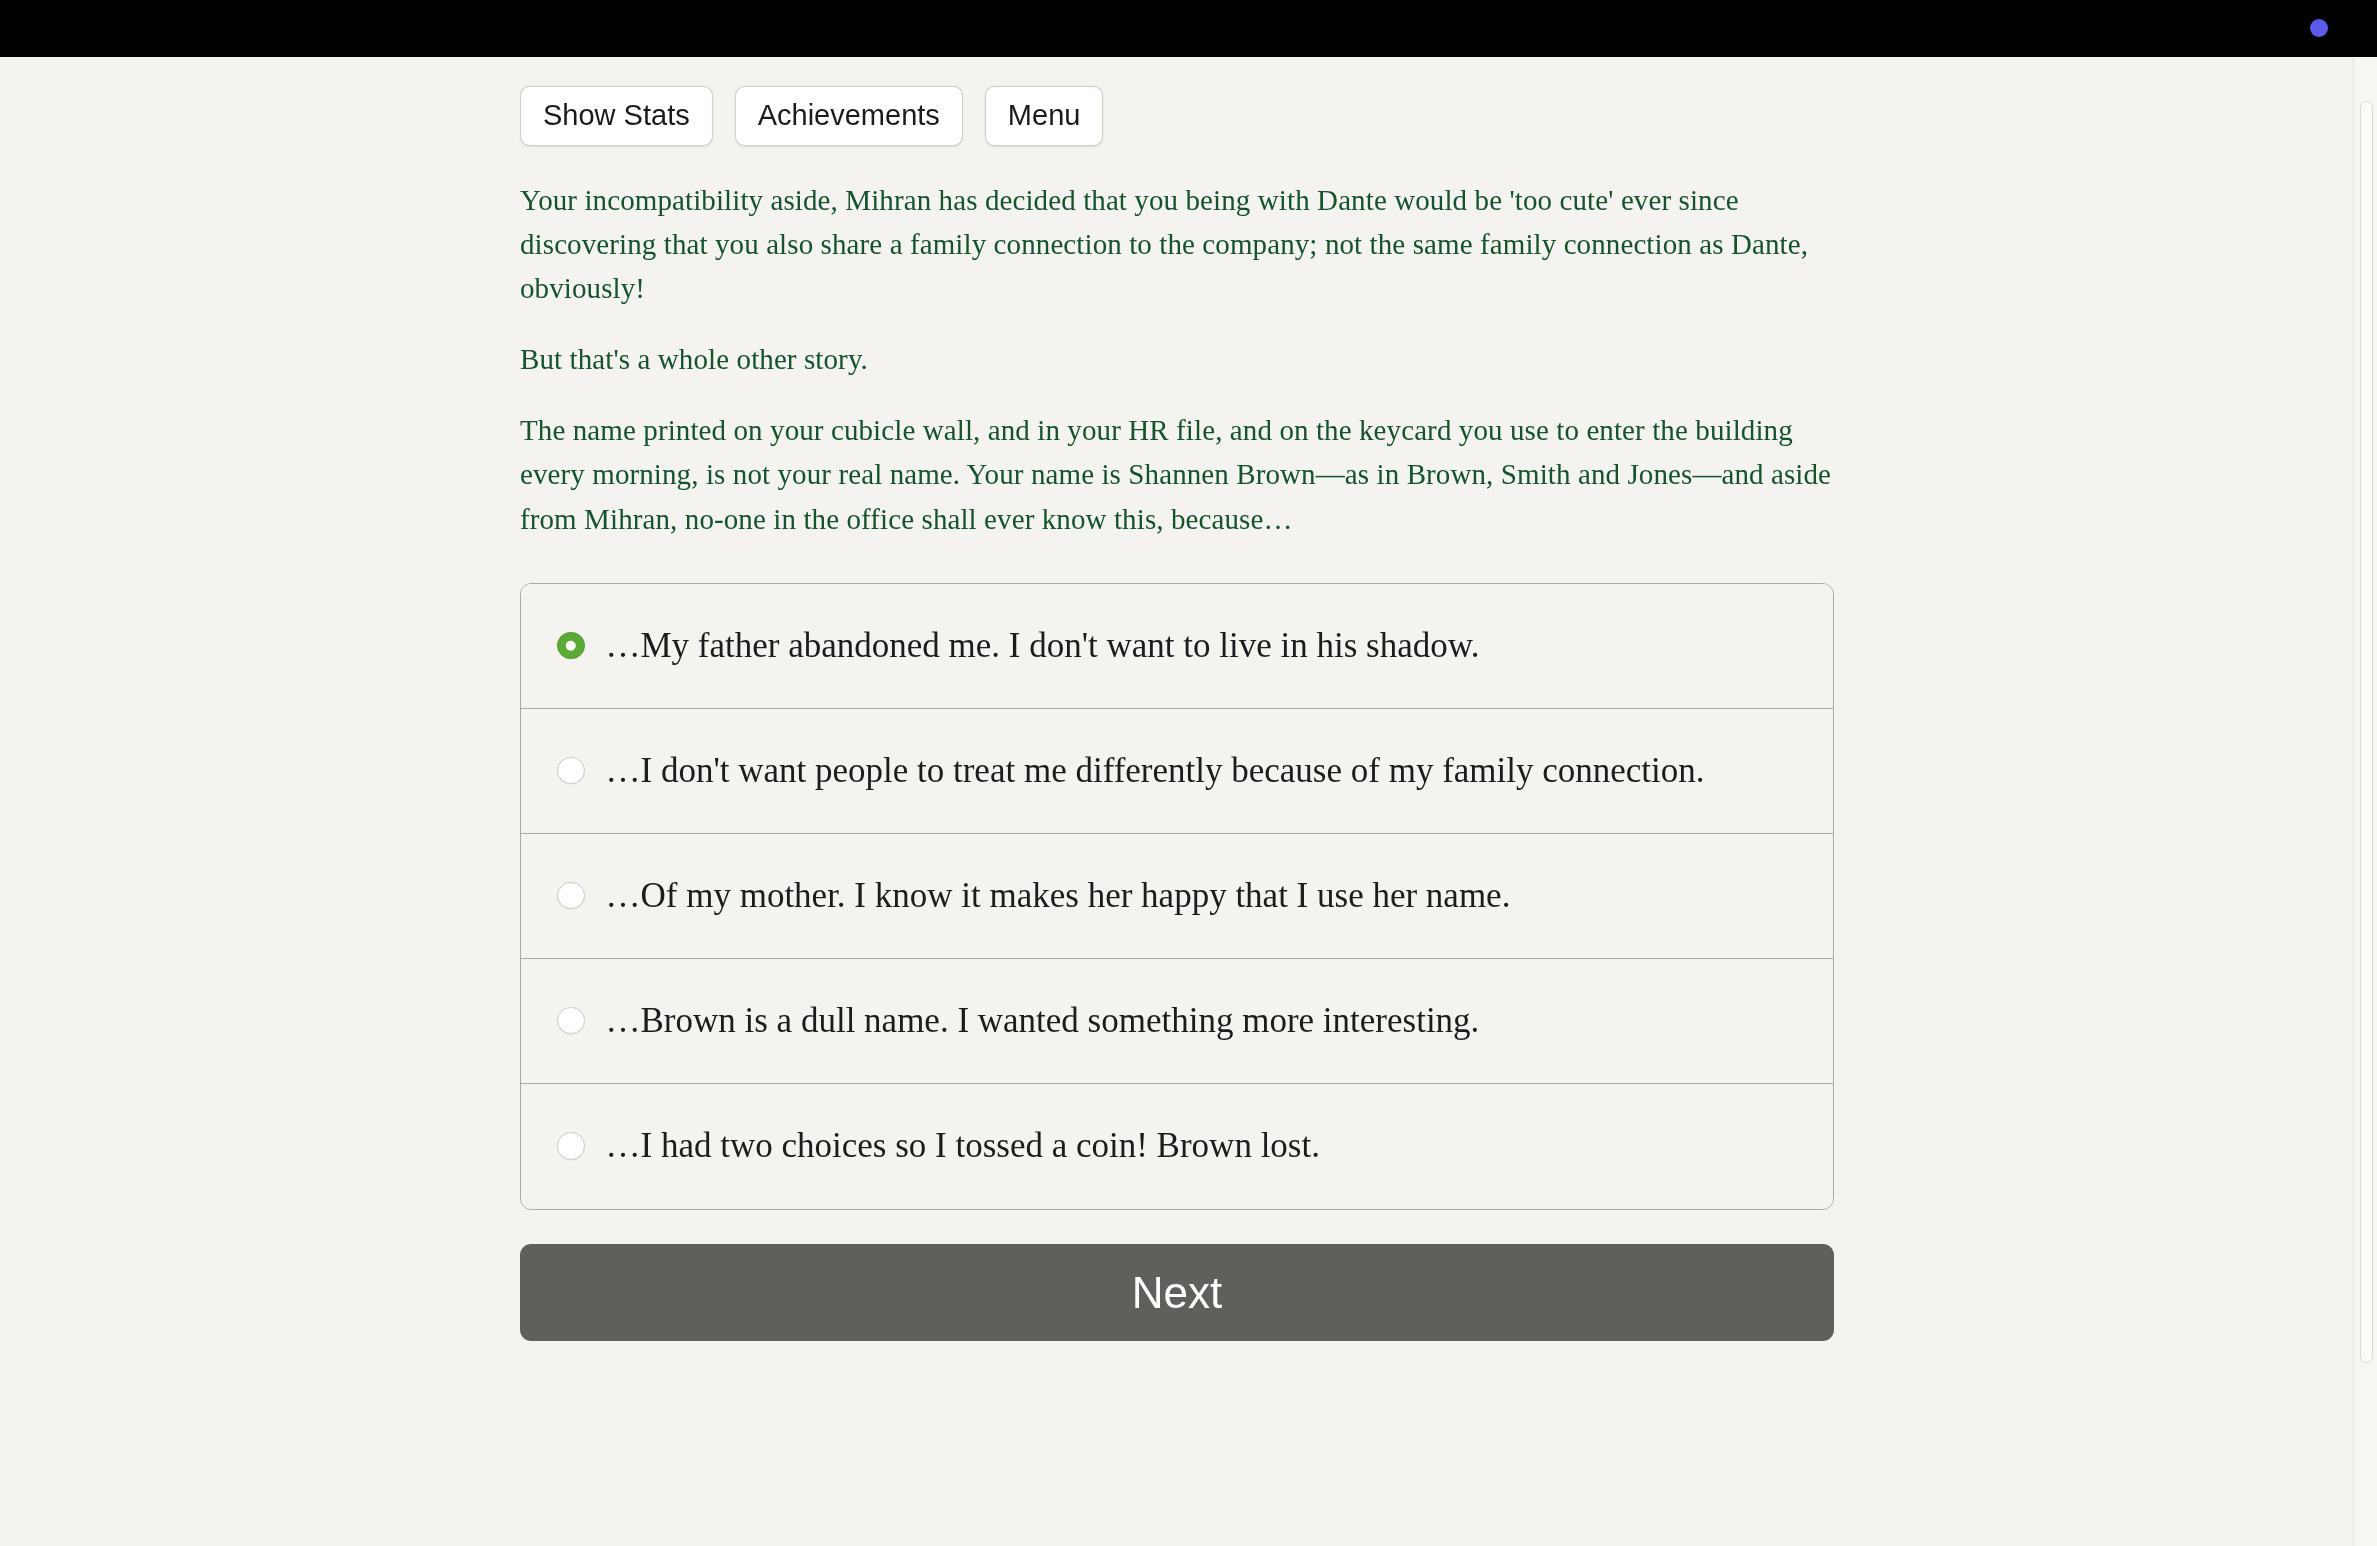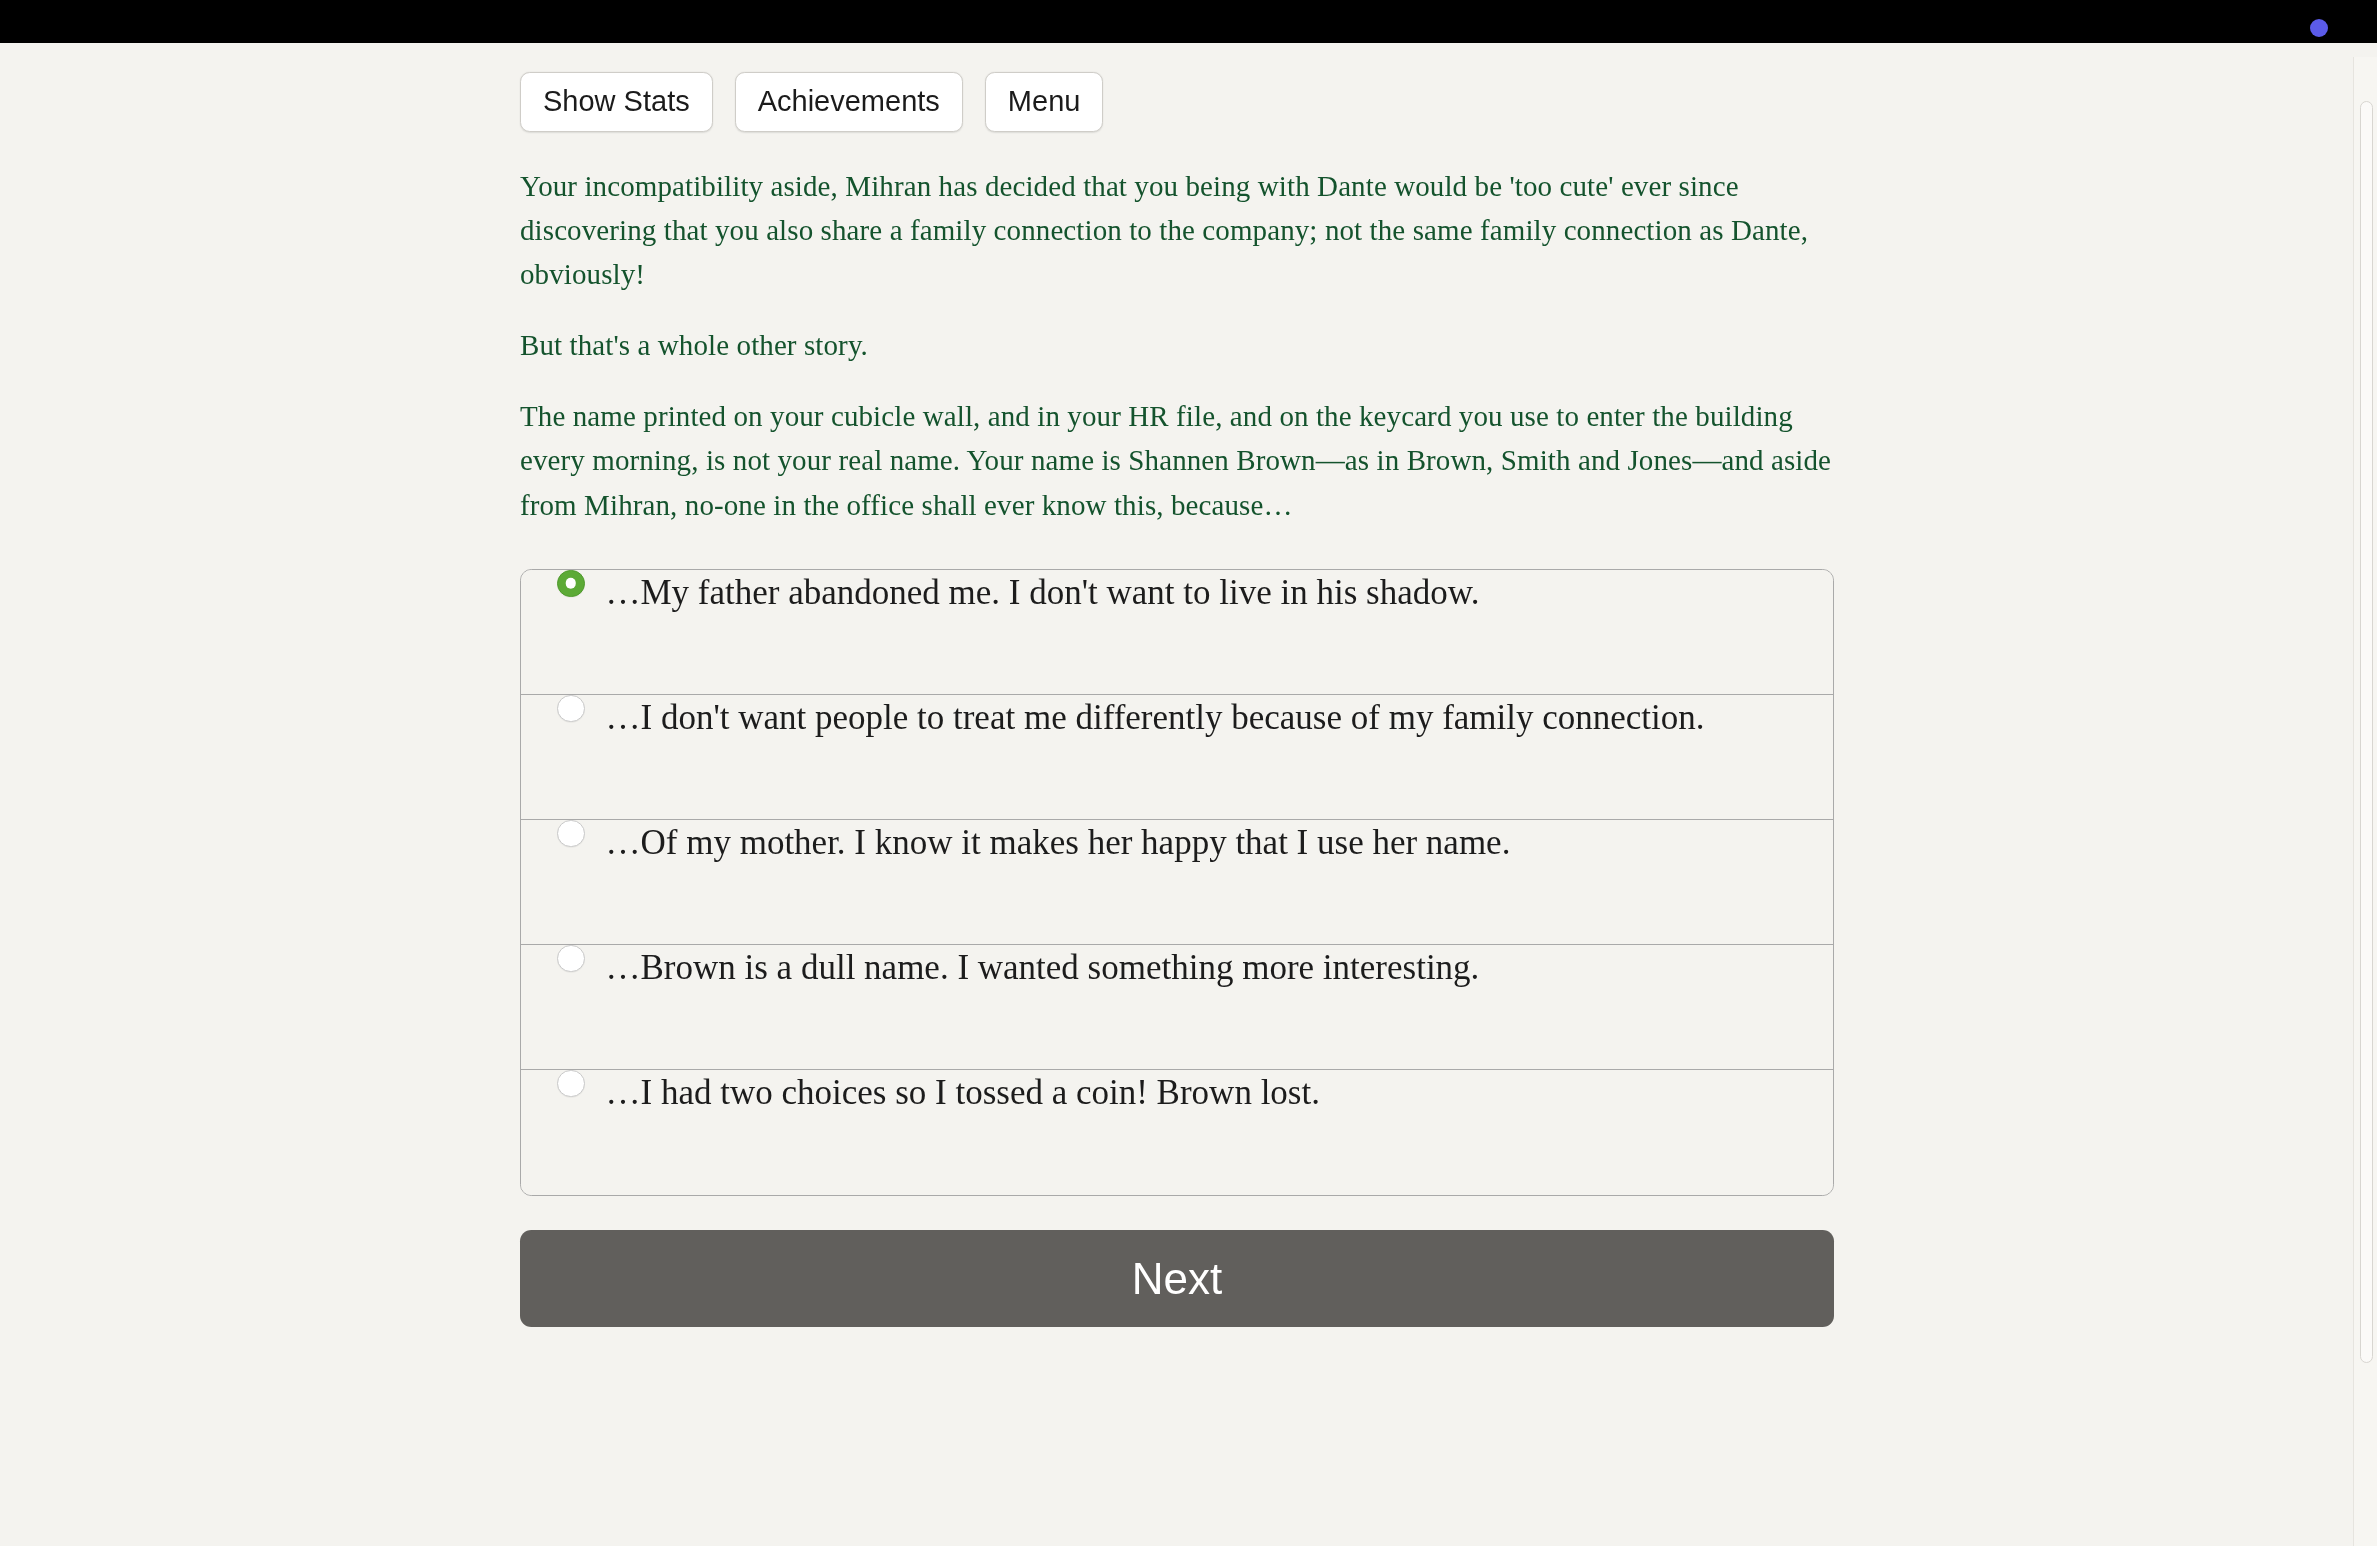--- a/index.html
+++ b/index.html
@@ -31,21 +31,21 @@
     right: 49px;
     width: 18px;
     height: 18px;
     border-radius: 50%;
     background: #5b5be8;
   }
 
   
   #viewport {
     position: absolute;
-    top: 43px; left: 0;
+    top: 57px; left: 0;
     width: 2377px;
     height: 1490px;
     background: #f4f3ef;
     overflow: hidden;
   }
 
   #page {
     position: relative;
     width: 2377px;
     padding-top: 29px;
@@ -93,20 +93,21 @@
   #choices {
     margin-top: 42px;
     border: 1.6px solid #a9a9a9;
     border-radius: 11.3px;
     background: #f4f3ef;
     overflow: hidden;
     width: 1314px;
   }
   .choice-row {
     display: flex;
+    align-items: center;
     padding: 0 0 0 36px;
     height: 125px;
     border-bottom: 1.6px solid #a9a9a9;
     cursor: pointer;
     background: #f4f3ef;
   }
   .choice-row:last-child { border-bottom: none; }
 
   .radio {
     flex: 0 0 auto;

